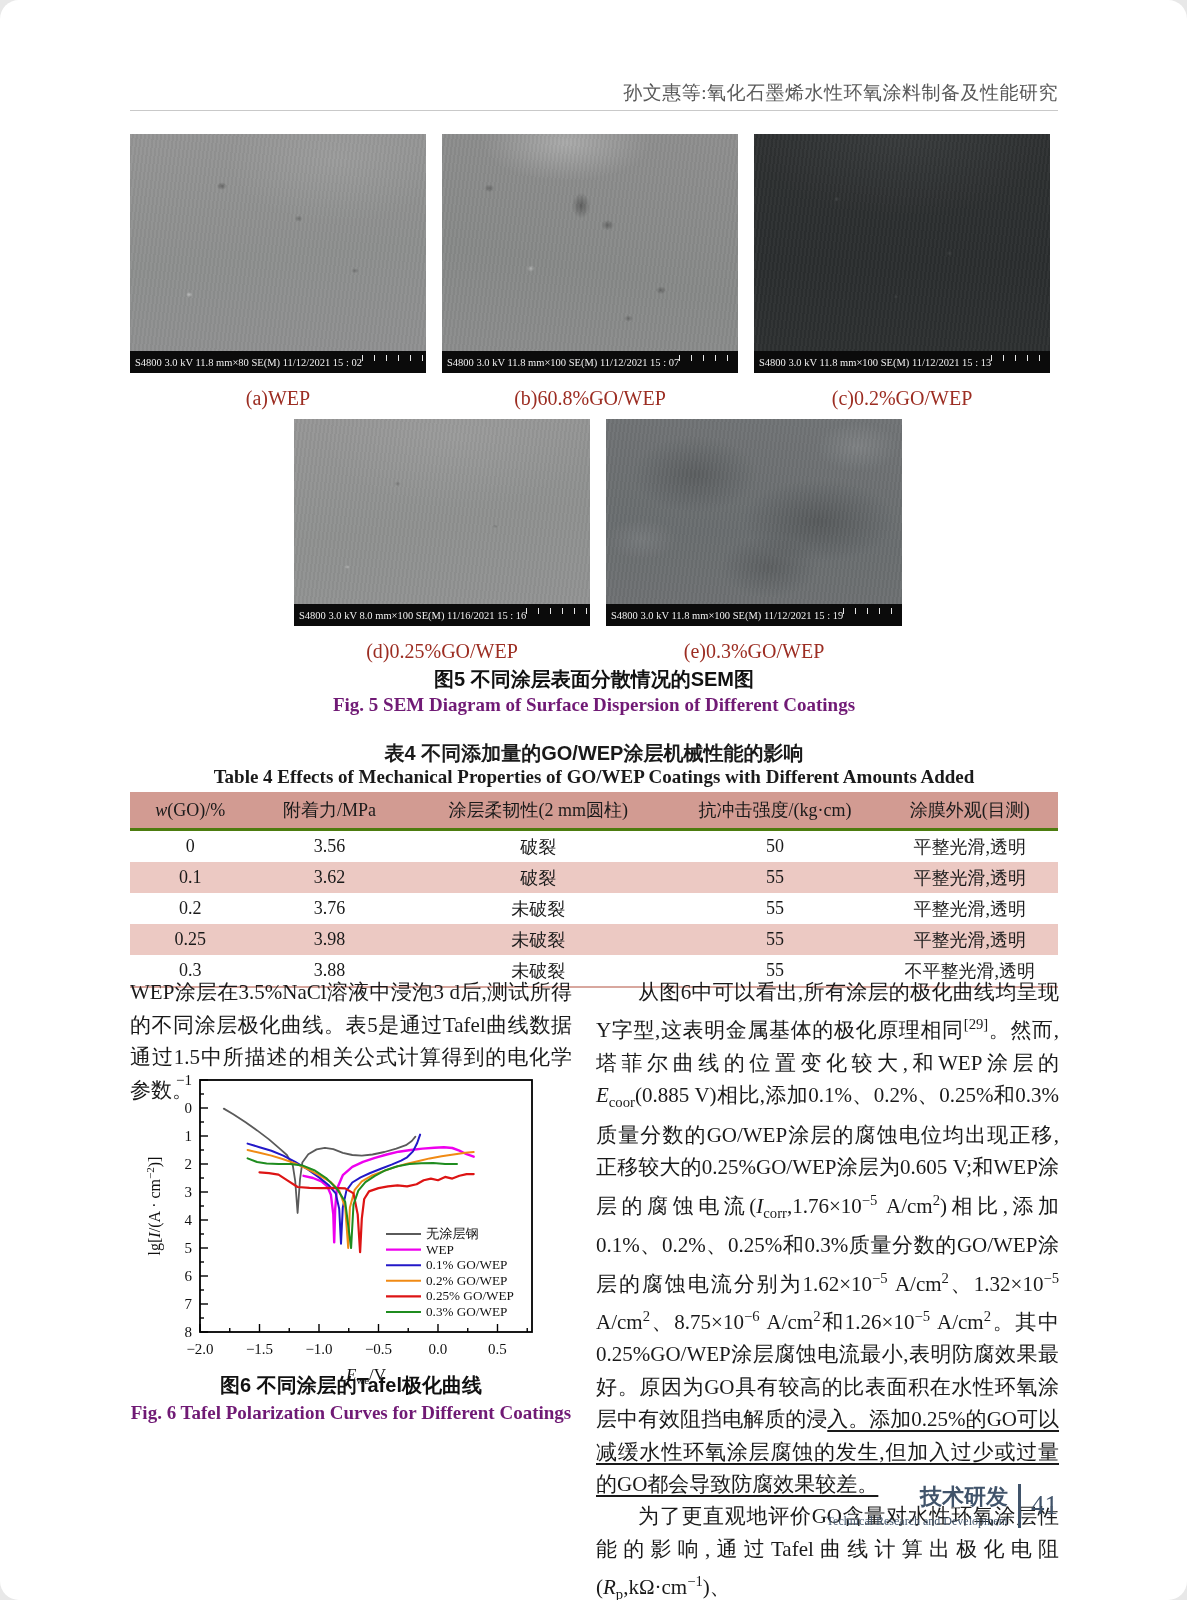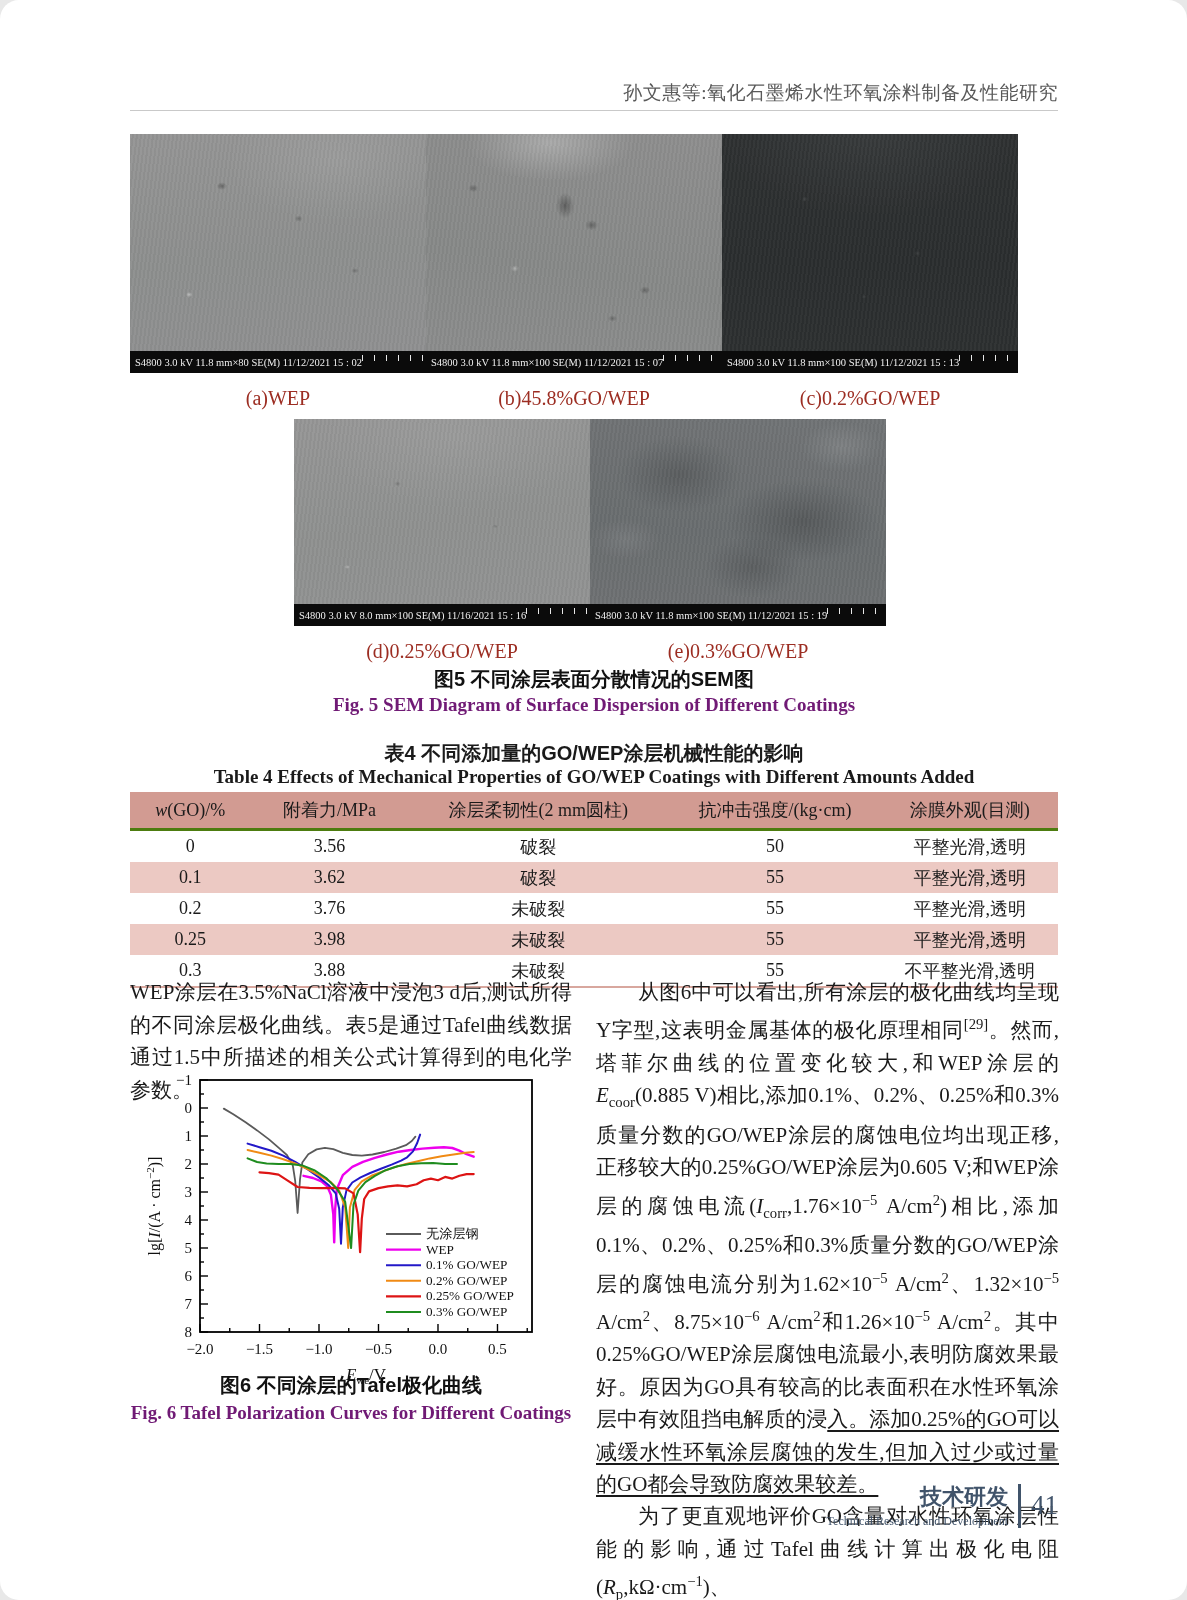--- a/index.html
+++ b/index.html
@@ -4,21 +4,21 @@
 <style>
   html,body{margin:0;padding:0;background:#e8e8e8;}
   .page{position:relative;width:1187px;height:1600px;background:#ffffff;margin:0 auto;
         font-family:"Liberation Serif","DejaVu Serif",serif;color:#1a1a1a;overflow:hidden;border-radius:19px;}
   
   .running-head{position:absolute;top:80px;left:130px;right:129px;text-align:right;
                 font-size:19px;color:#595959;letter-spacing:.5px;}
   .head-rule{position:absolute;top:110px;left:130px;right:129px;border-top:1.5px solid #c9c9c9;}
 
   
-  .sem-row{position:absolute;display:flex;gap:0;}
+  .sem-row{position:absolute;display:flex;gap:16px;}
   #sem-row-1{left:130px;top:134px;}
   #sem-row-2{left:294px;top:419px;}
   .sem-card{display:flex;flex-direction:column;align-items:center;}
   .sem-frame{position:relative;width:296px;overflow:hidden;}
   #sem-row-1 .sem-frame{height:239px;}
   #sem-row-2 .sem-frame{height:207px;}
   .sem-img{position:absolute;inset:0;bottom:22px;}
   .sem-img:after{content:"";position:absolute;inset:0;
      background:repeating-linear-gradient(97deg,rgba(255,255,255,.03) 0 2px,rgba(0,0,0,.03) 2px 4px);}
   .tone-a{background:
@@ -128,21 +128,21 @@
       <div class="sem-card">
         <div class="sem-frame">
           <div class="sem-img tone-b"></div>
           <div class="sem-bar">
             <span class="sem-info">S4800 3.0 kV 11.8 mm×100 SE(M) 11/12/2021 15 : 07</span>
             <span class="sem-scale">
               <span class="sem-ticks"></span>
             </span>
           </div>
         </div>
-        <div class="sem-label">(b)45.8%GO/WEP</div>
+        <div class="sem-label">(b)60.8%GO/WEP</div>
       </div>
       <div class="sem-card">
         <div class="sem-frame">
           <div class="sem-img tone-c"></div>
           <div class="sem-bar">
             <span class="sem-info">S4800 3.0 kV 11.8 mm×100 SE(M) 11/12/2021 15 : 13</span>
             <span class="sem-scale">
               <span class="sem-ticks"></span>
             </span>
           </div>

